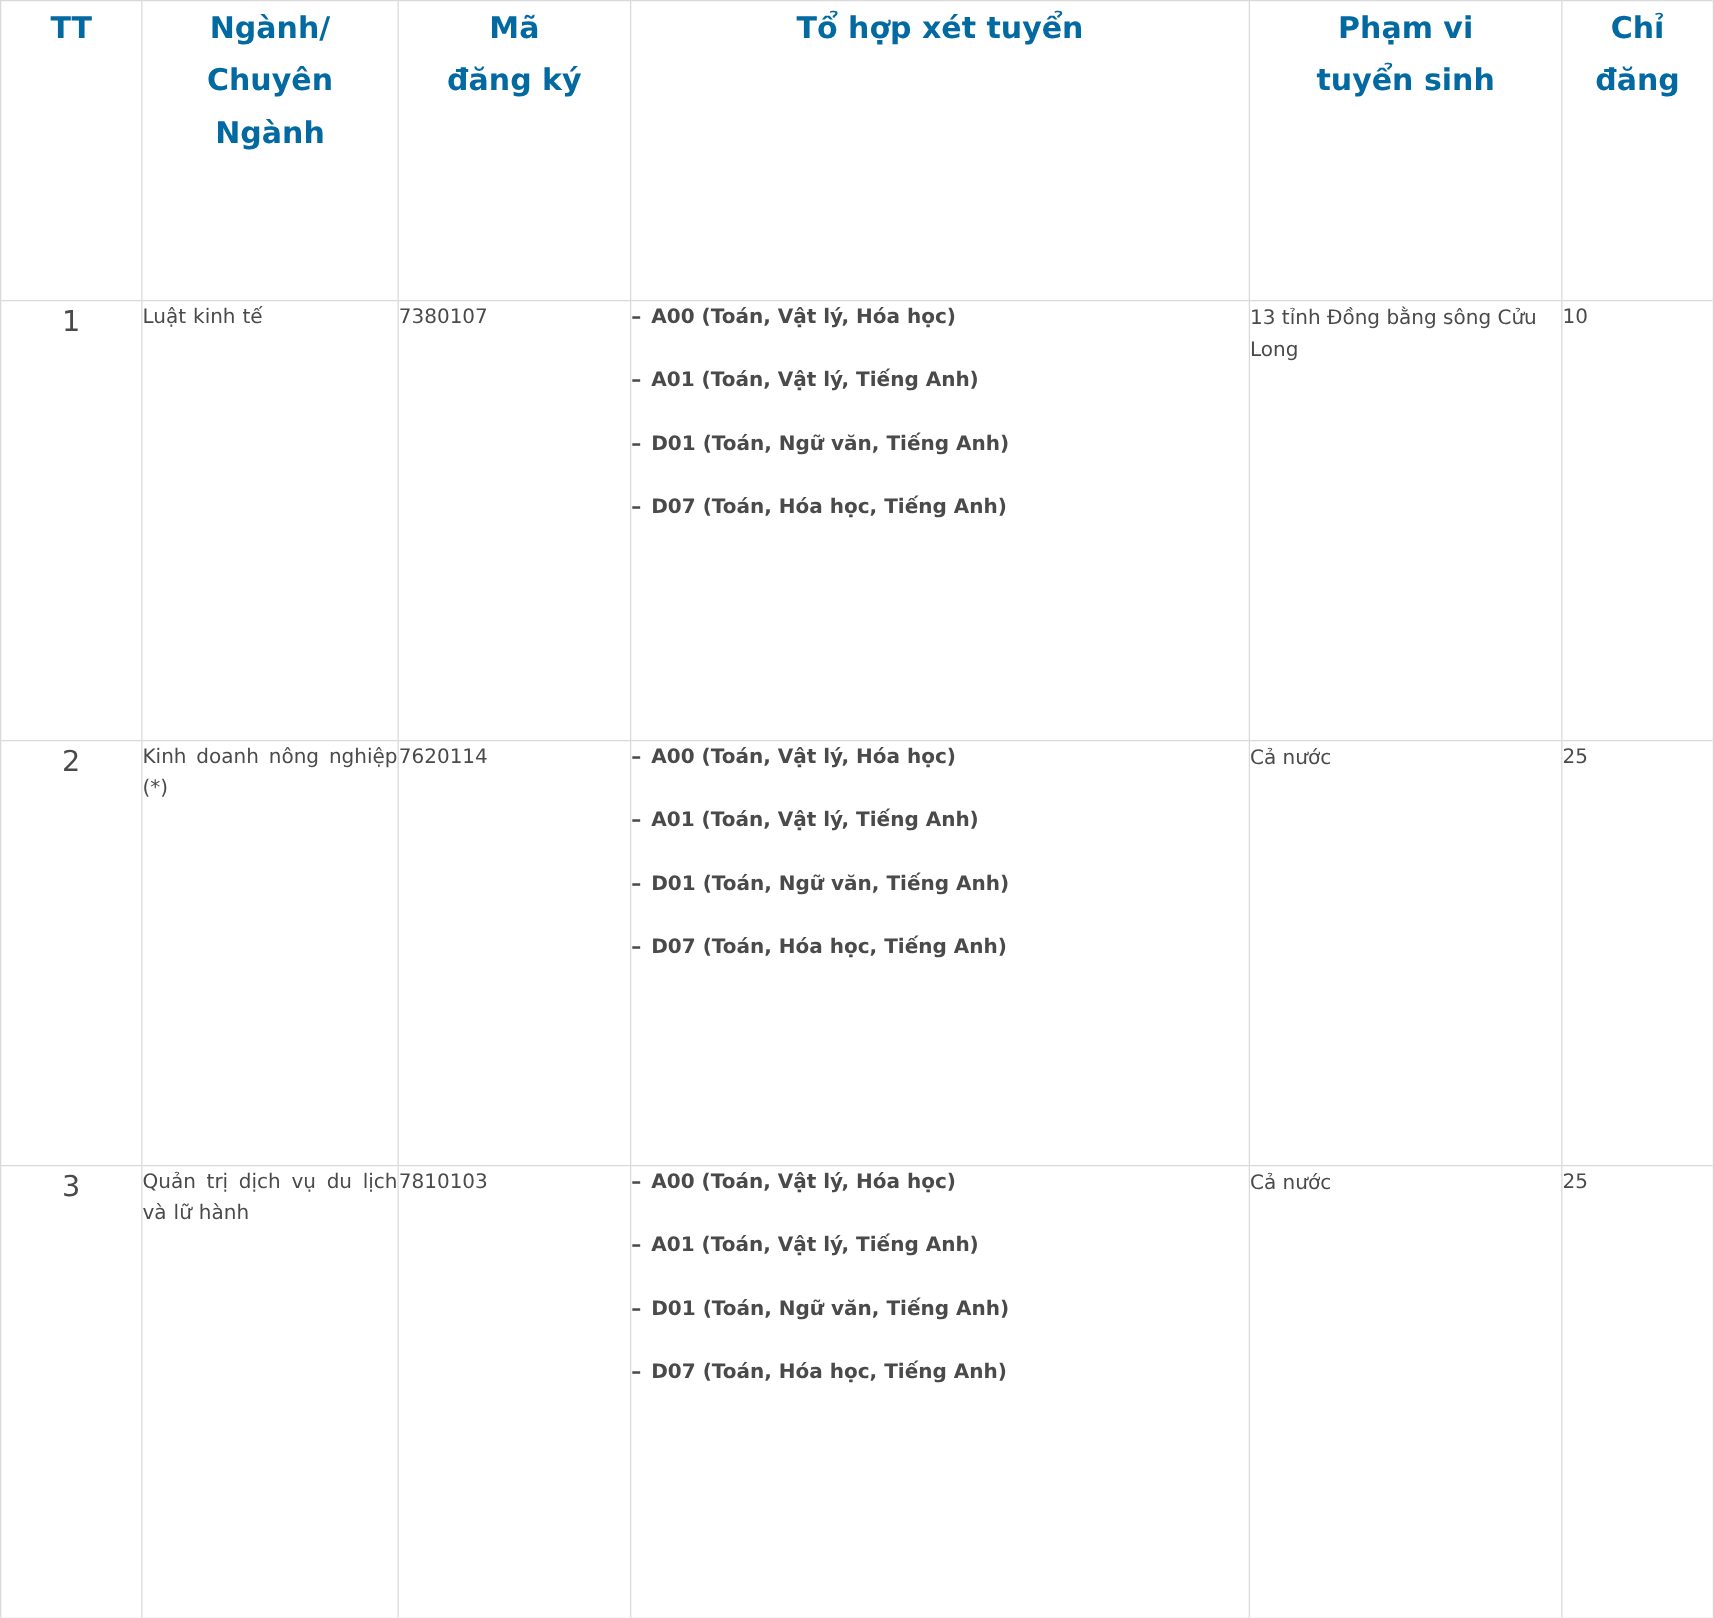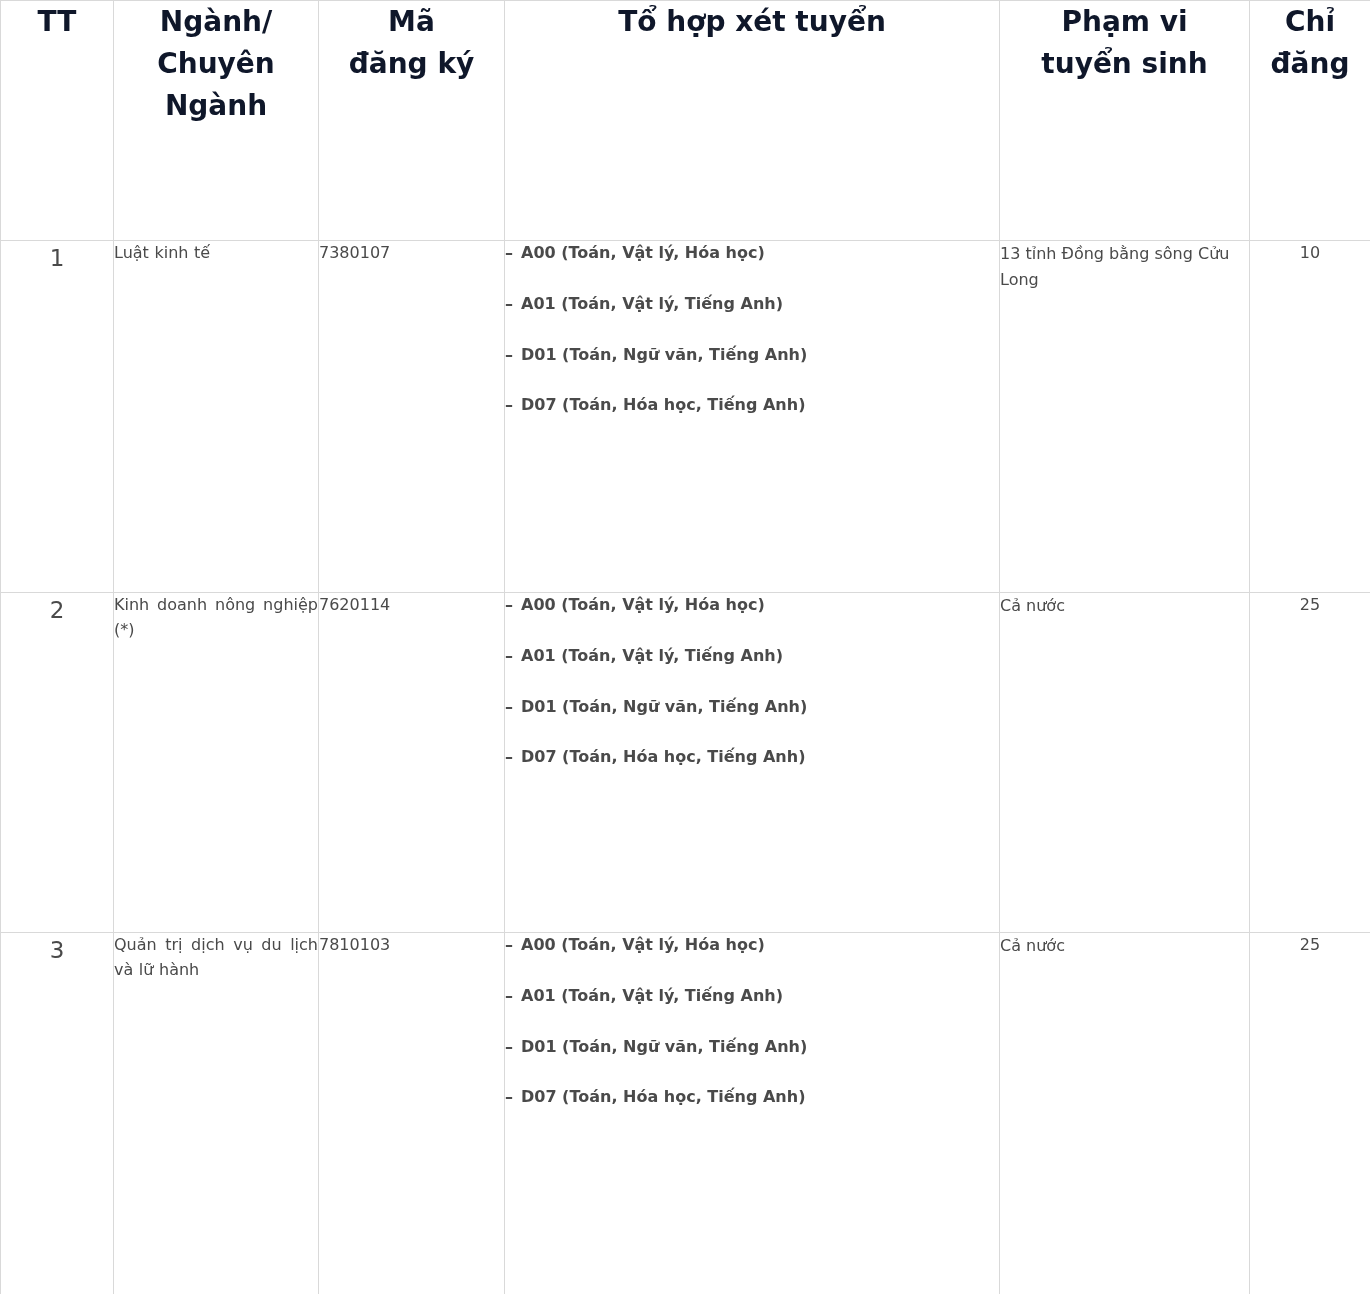--- a/index.html
+++ b/index.html
@@ -40,23 +40,23 @@
   col.c-tt      { width: 113px; }
   col.c-nganh   { width: 205px; }
   col.c-ma      { width: 186px; }
   col.c-tohop   { width: 495px; }
   col.c-pham    { width: 250px; }
   col.c-chitieu { width: 121px; }
 
   
   thead th {
     font-weight: bold;
-    font-size: 28px;
+    font-size: 24px;
     line-height: 42px;
-    color: #0f172a;
+    color: #0369a1;
     text-align: center;
     height: 240px;
     vertical-align: top;
     padding-top: 32px;
     box-sizing: border-box;
   }
   thead th .hdr-line { display: block; }
 
   
   tbody td {
@@ -99,21 +99,21 @@
   td.cell-tohop .combo:last-child { margin-bottom: 0; }
   td.cell-tohop .dash { margin-right: 8px; }
 
   td.cell-pham {
     padding: 26px 18px 20px 18px;
     text-align: left;
     line-height: 1.6;
   }
 
   td.cell-chitieu {
-    text-align: center;
+    text-align: left;
     padding-top: 26px;
   }
 
   
   tr.row-1 { height: 352px; }
   tr.row-2 { height: 340px; }
   tr.row-3 { height: 362px; }
 </style>
 </head>
 <body>

